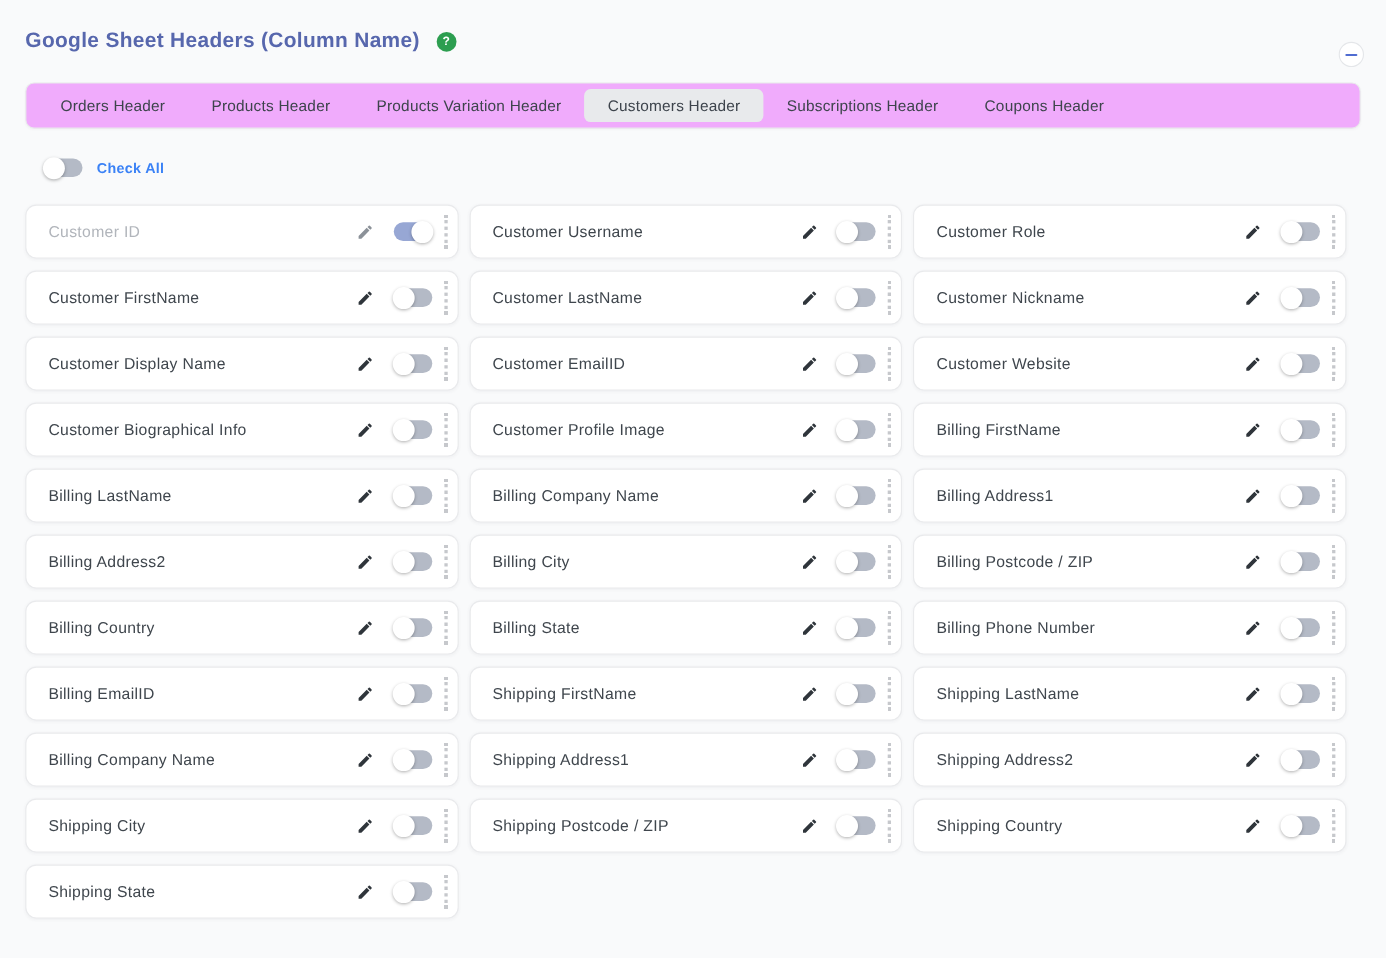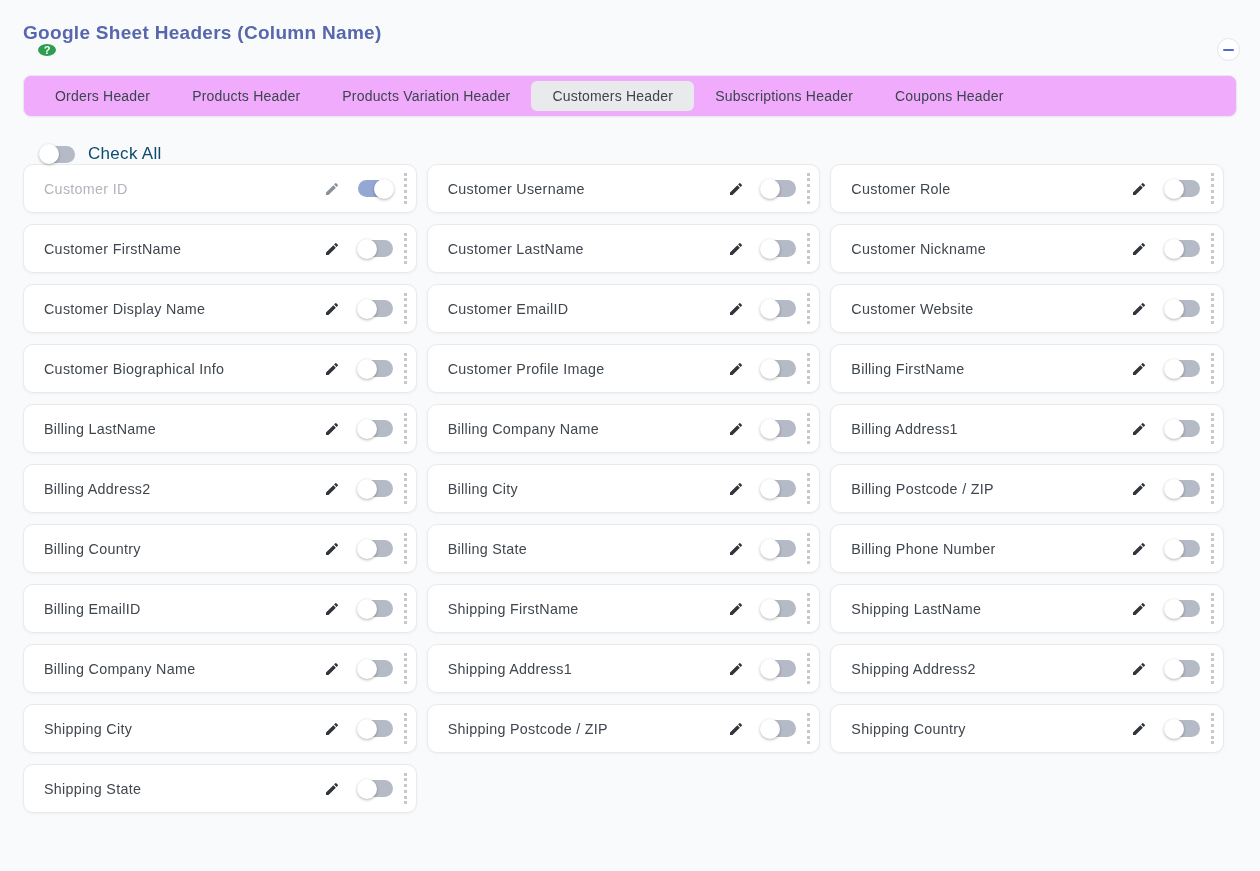--- a/index.html
+++ b/index.html
@@ -7,21 +7,21 @@
   body {
     font-family: "Liberation Sans", sans-serif;
     background: #f9fafb;
     color: #3f464d;
     overflow: hidden;
     position: relative;
   }
   .container { padding: 22px 23px 0 23px; }
 
   
-  .page-header { display: flex; position: relative; height: 32px; flex-direction: column; }
+  .page-header { display: flex; align-items: center; position: relative; height: 32px; }
   .page-title {
     font-size: 19px;
     font-weight: 700;
     letter-spacing: .3px;
     color: #5767ad;
   }
   .help-icon {
     width: 18px; height: 18px;
     margin-left: 15px;
     border-radius: 50%;
@@ -76,23 +76,24 @@
 
   
   .check-all-row {
     margin-top: 27px;
     display: flex;
     align-items: center;
     padding-left: 17px;
   }
   .check-all-row .check-all-label {
     margin-left: 13px;
-    font-size: 17px;
+    font-size: 13px;
     letter-spacing: .3px;
-    color: #0c4a6e;
+    color: #3b82f6;
+    font-weight: bold;
   }
 
   
   .toggle {
     position: relative;
     width: 35px; height: 17px;
     border-radius: 9px;
     background: #b4bac6;
     cursor: pointer;
     flex: none;
@@ -104,20 +105,21 @@
     border-radius: 50%;
     background: #ffffff;
     box-shadow: 0 1px 3px rgba(0,0,0,.3);
     transition: left .15s;
   }
   .toggle.on { background: #97a7d4; }
   .toggle.on .knob { left: 16px; }
 
   
   .field-grid {
+    margin-top: 25px;
     margin-right: 13px;
     display: grid;
     grid-template-columns: repeat(3, 1fr);
     column-gap: 10px;
     row-gap: 11px;
   }
   .field-card {
     height: 49px;
     background: #ffffff;
     border: 1px solid #e9eaec;

